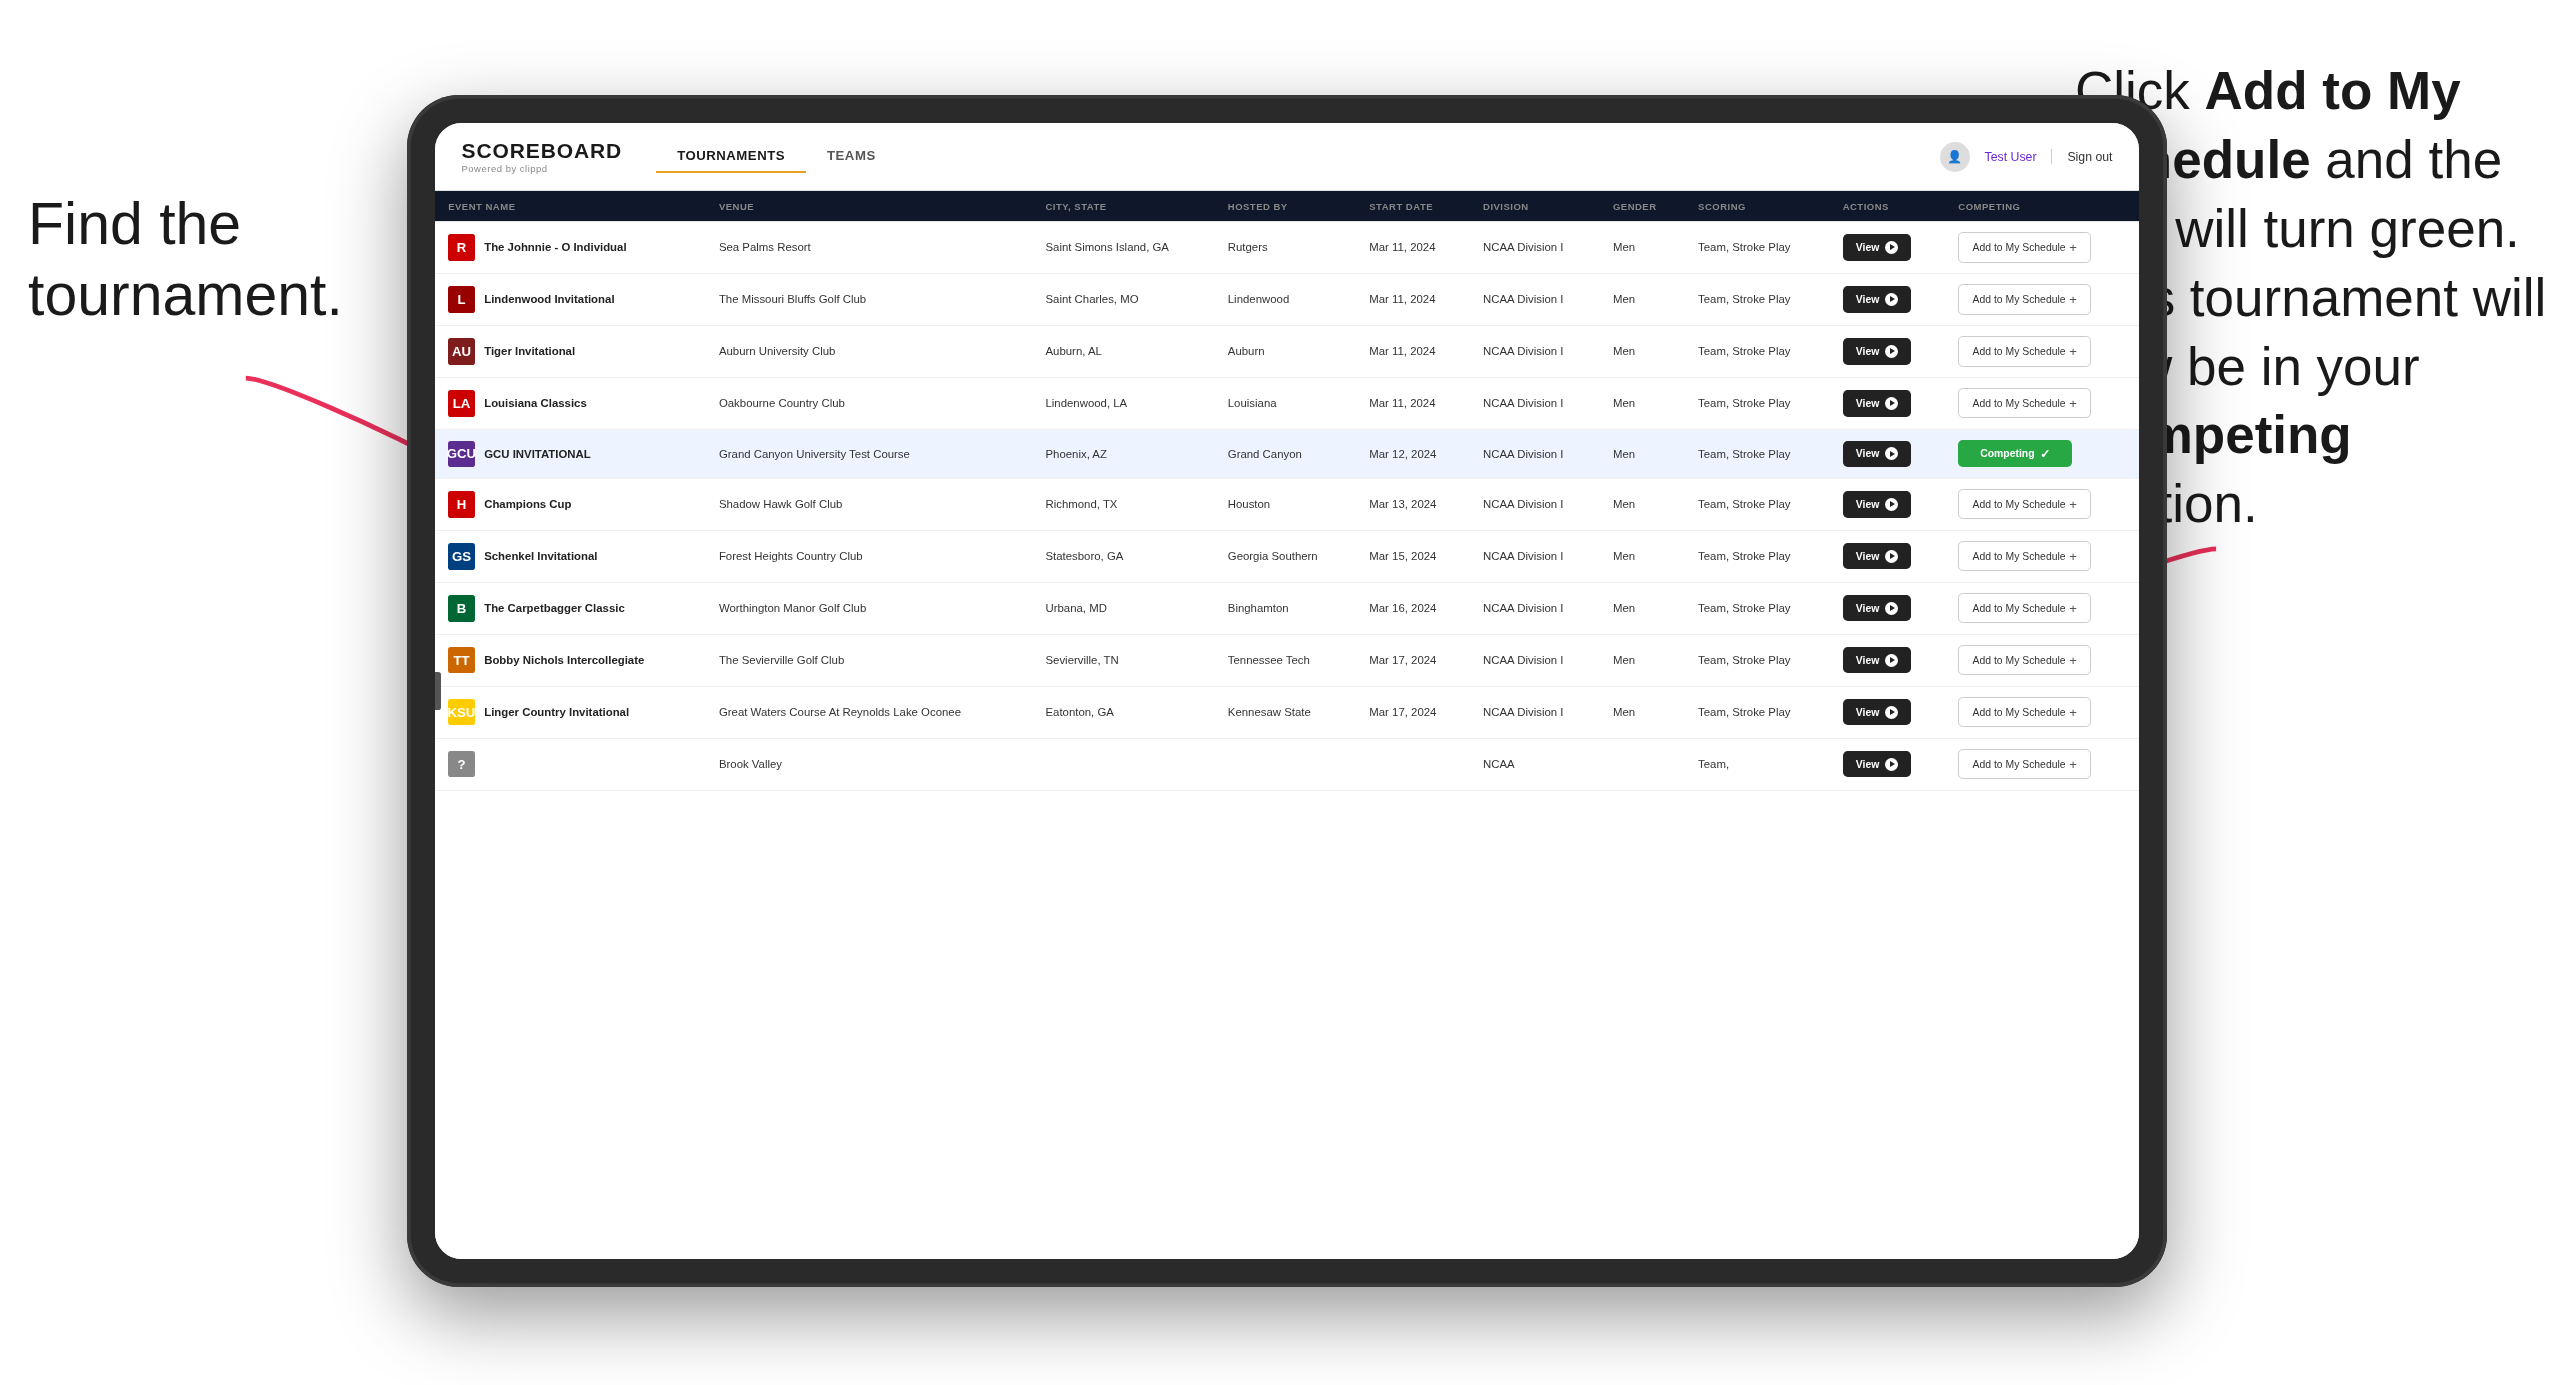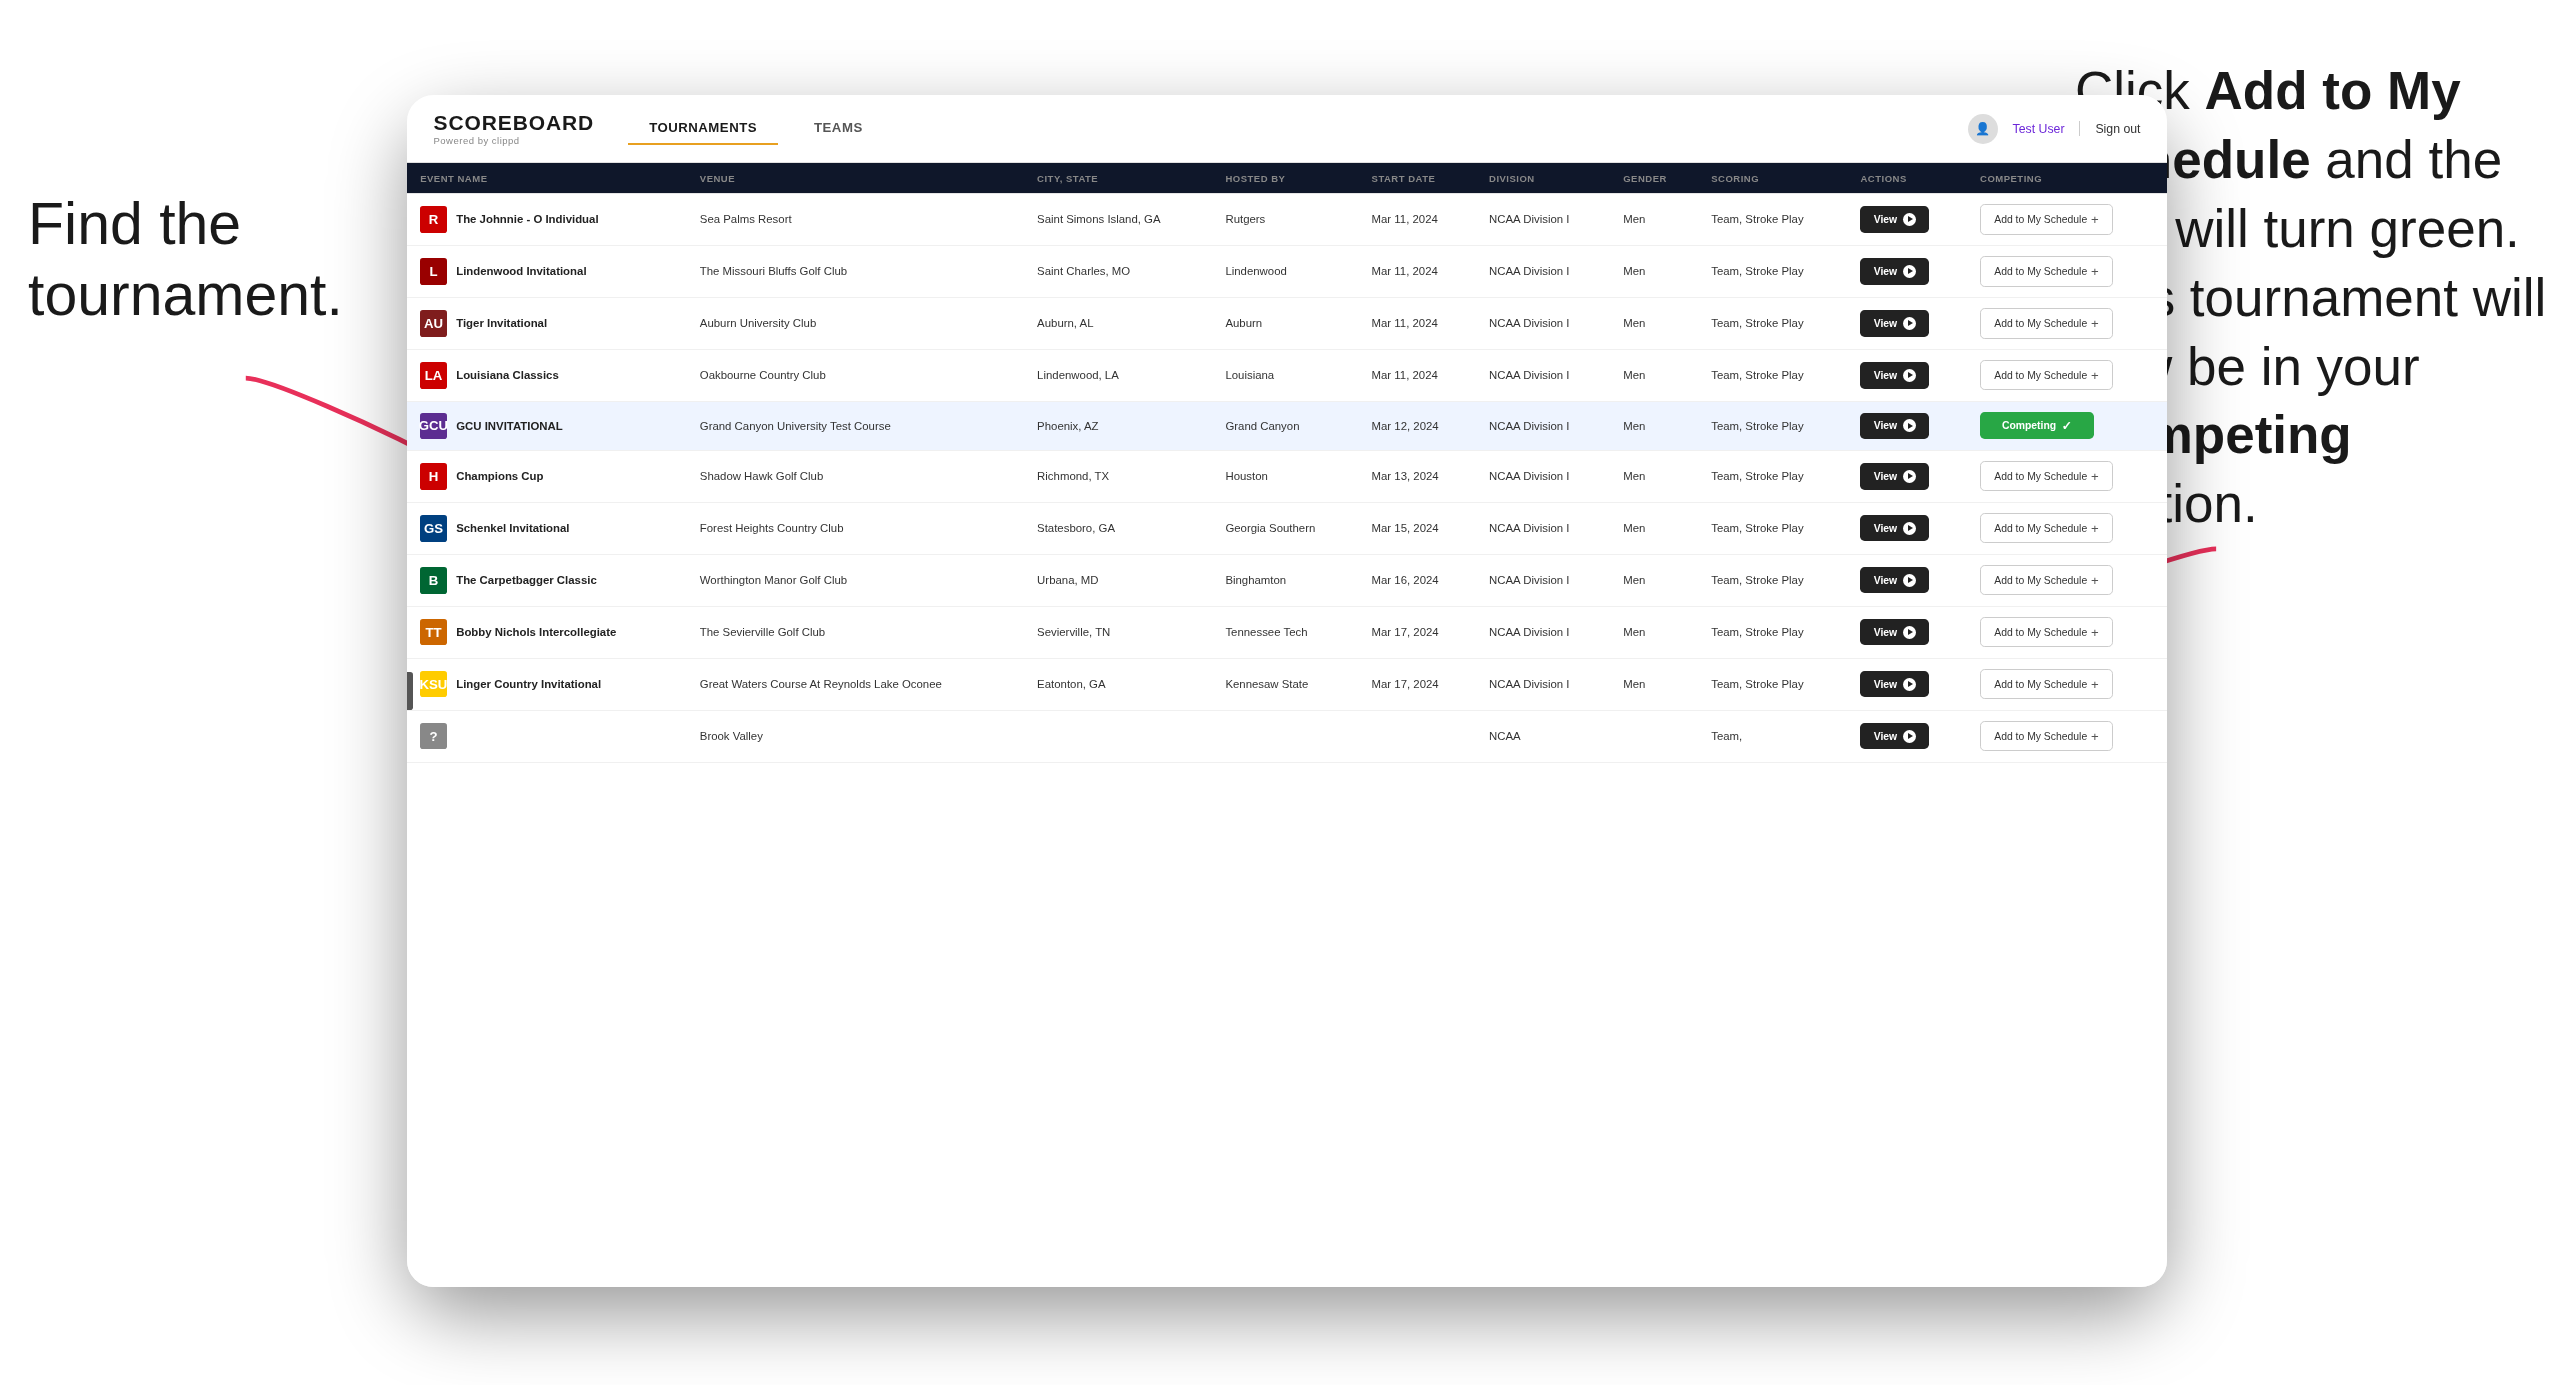--- a/index.html
+++ b/index.html
@@ -42,20 +42,21 @@
     
     .tablet-frame {
       position: absolute;
       left: 407px;
       top: 95px;
       width: 1760px;
       height: 1192px;
       background: #2a2a2a;
       border-radius: 52px;
       box-shadow: 0 28px 76px rgba(0,0,0,0.4), inset 0 0 0 3.8px #3a3a3a;
+      padding: 28px;
     }
 
     .tablet-screen {
       width: 100%;
       height: 100%;
       background: #f5f5f5;
       border-radius: 26.5px;
       overflow: hidden;
       position: relative;
     }
@@ -85,21 +86,21 @@
     }
 
     .logo-subtitle {
       font-size: 9.5px;
       color: #888;
       letter-spacing: 0.5px;
     }
 
     .nav-tabs {
       display: flex;
-      gap: 15px;
+      gap: 0;
       flex: 1;
     }
 
     .nav-tab {
       padding: 7.6px 21px;
       font-size: 13.2px;
       font-weight: 600;
       color: #555;
       cursor: pointer;
       border-bottom: 2.8px solid transparent;

